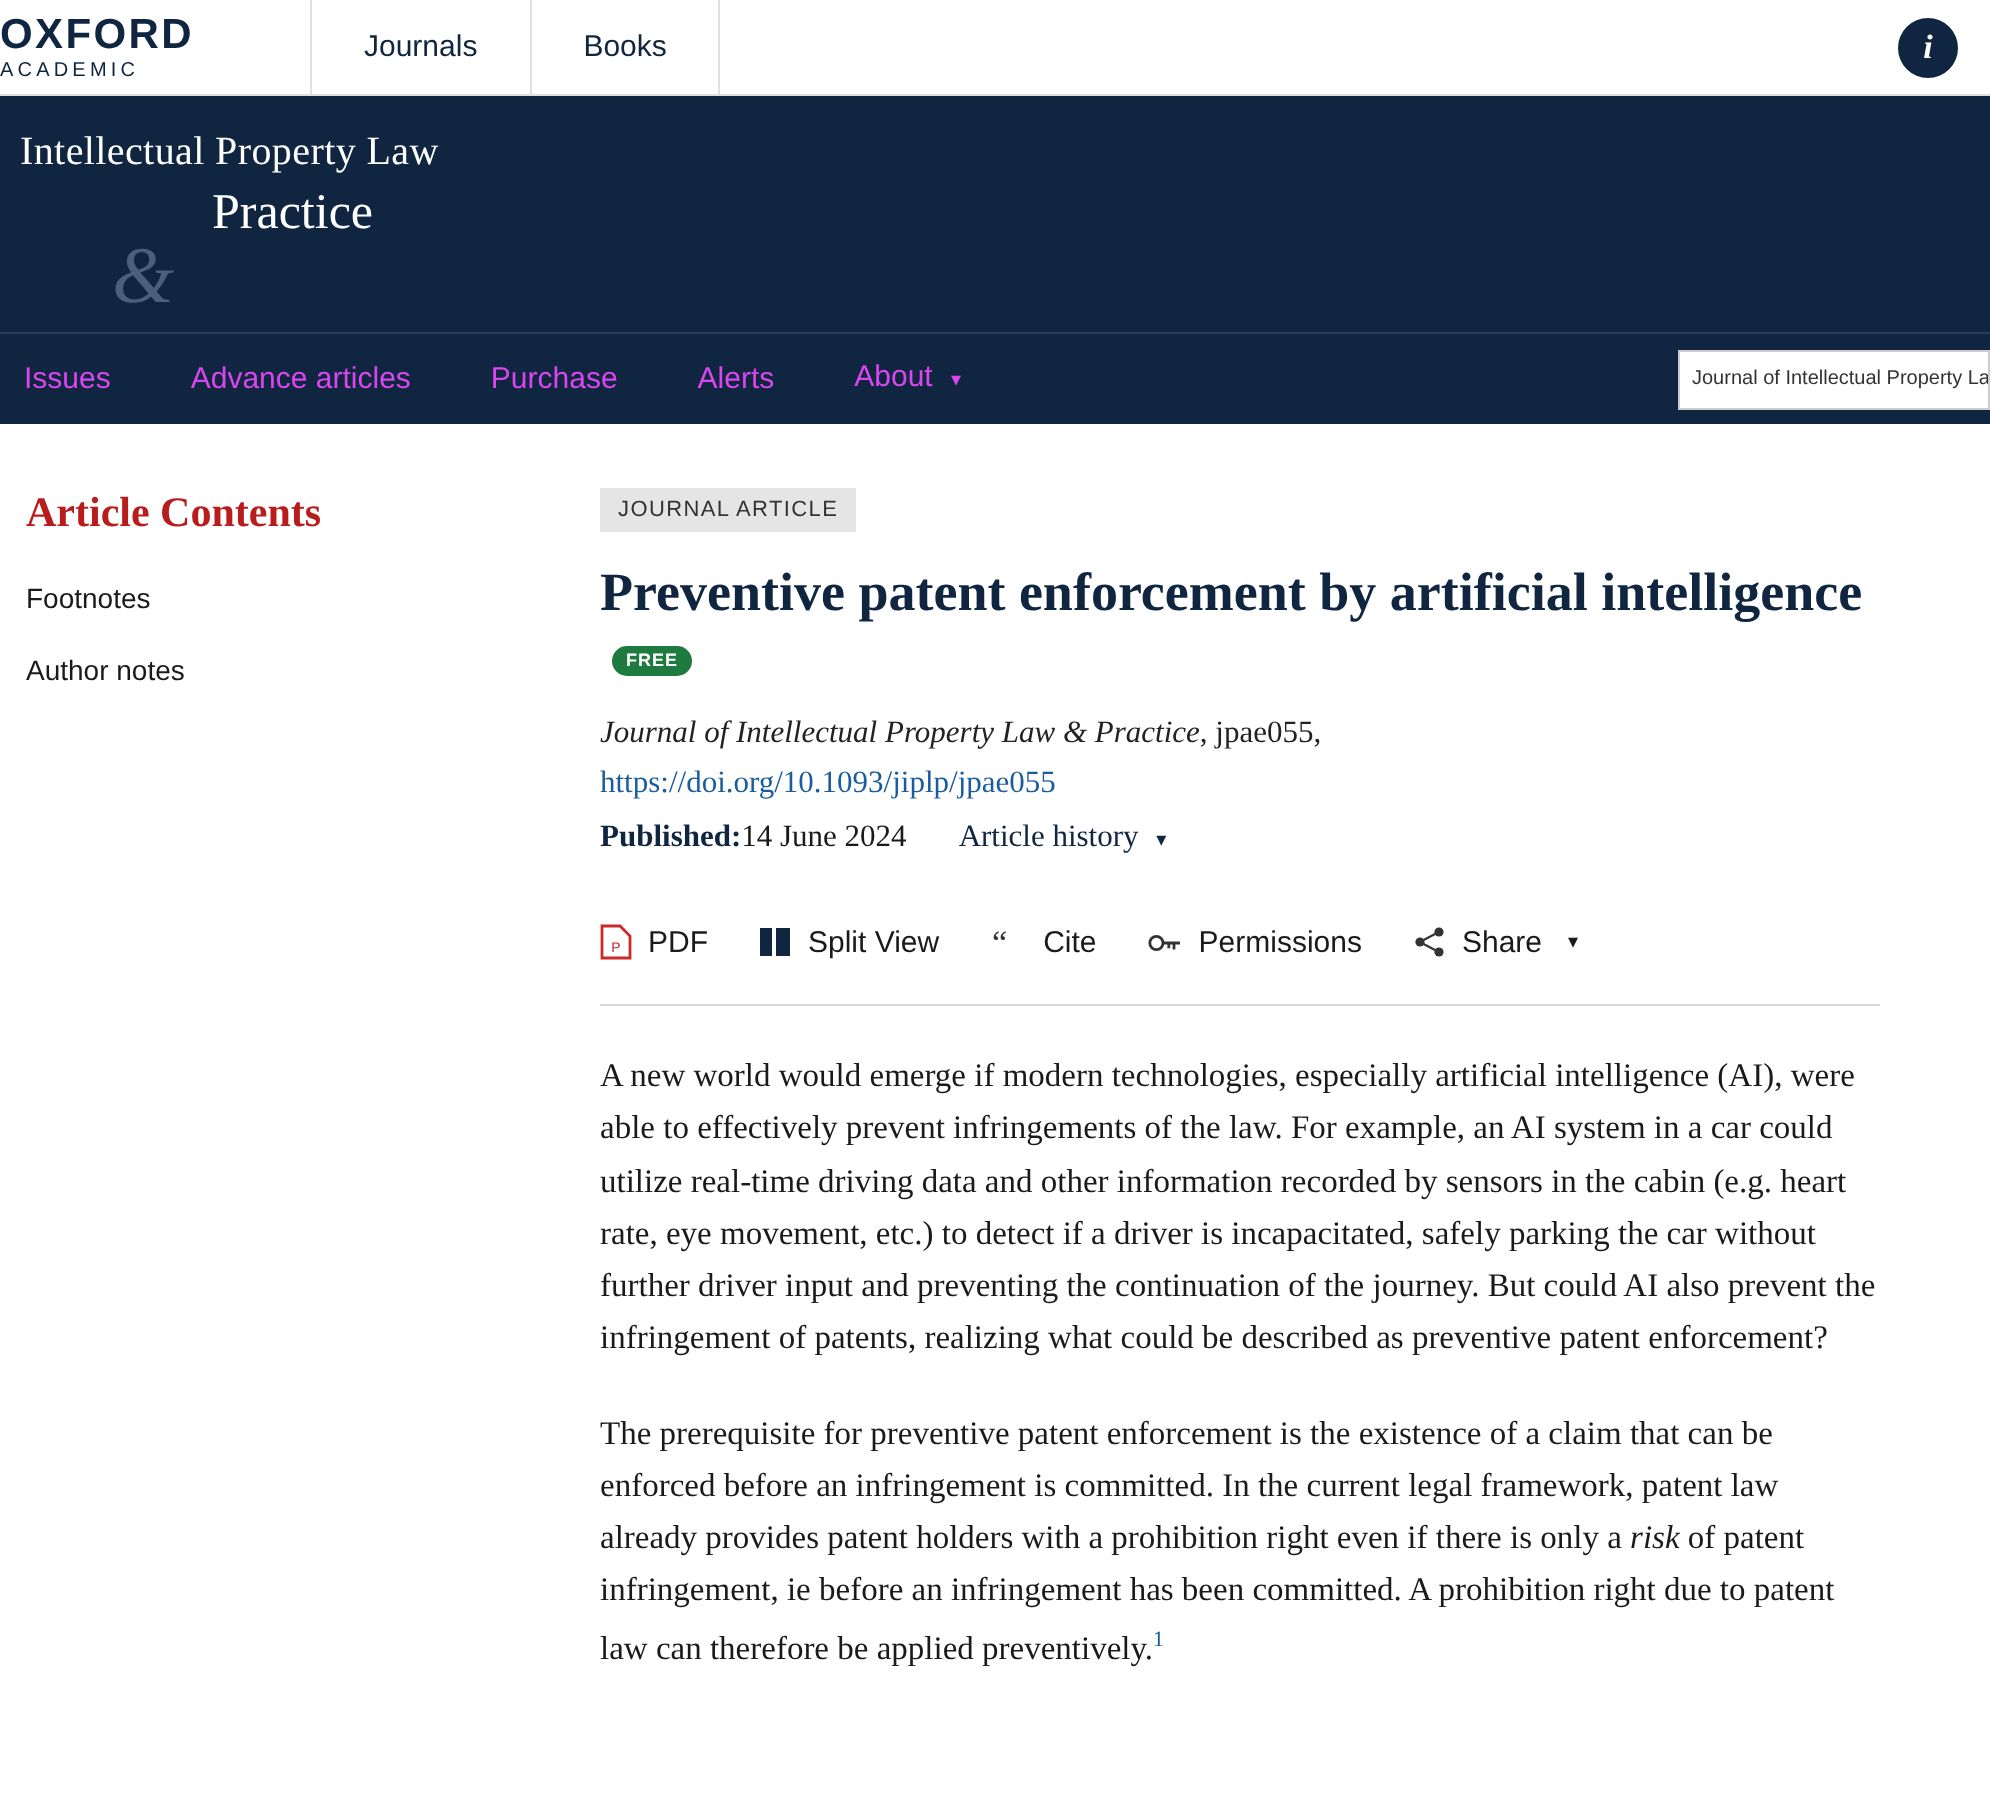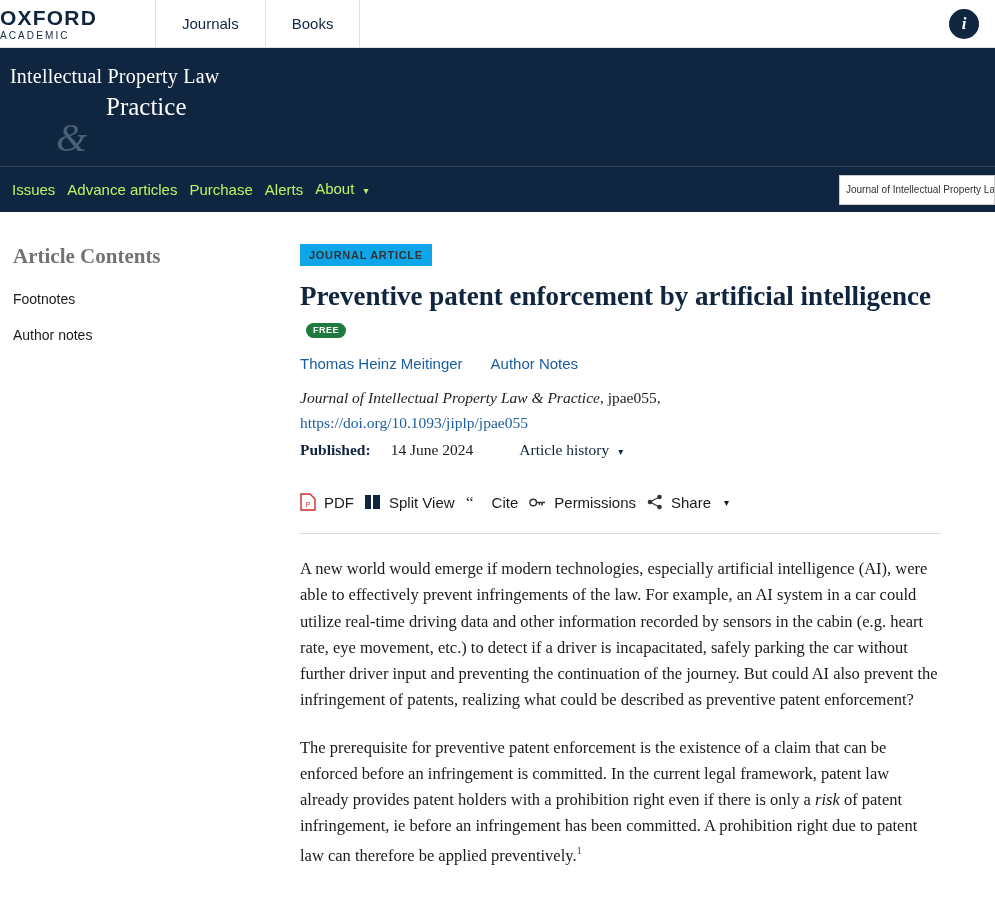--- a/index.html
+++ b/index.html
@@ -101,23 +101,23 @@
   
   .navbar {
     background: #10253f;
     border-top: 1px solid #2b3f57;
     height: 46px;
     display: flex;
     align-items: center;
     position: relative;
   }
   .nav-item {
-    color: #bef264;
+    color: #d946ef;
     font-size: 15px;
-    padding: 0 6px;
+    padding: 0 20px;
     line-height: 46px;
     cursor: pointer;
     white-space: nowrap;
   }
   .nav-item:first-child { padding-left: 12px; }
   .caret { font-size: 10px; margin-left: 5px; }
   .journal-select {
     position: absolute;
     right: 0;
     top: 50%;
@@ -143,37 +143,37 @@
   }
   .sidebar {
     width: 300px;
     padding-left: 13px;
   }
   .sidebar h2 {
     font-family: "Liberation Serif", serif;
     font-size: 21px;
     font-weight: 700;
     margin: 0 0 22px 0;
-    color: #737373;
+    color: #b91c1c;
   }
   .sidebar .toc-link {
     font-size: 14px;
     color: #1a1a1a;
     margin-bottom: 20px;
     cursor: pointer;
   }
 
   .article { width: 660px; padding-right: 20px; }
 
   .badge {
     display: inline-block;
-    background: #0ea5e9;
+    background: #e5e5e5;
     color: #333;
     font-size: 11px;
-    font-weight: 700;
+    font-weight: 400;
     letter-spacing: .7px;
     padding: 5px 9px;
   }
   h1.title {
     font-family: "Liberation Serif", serif;
     font-size: 27px;
     line-height: 1.2;
     font-weight: 700;
     color: #10253f;
     margin: 14px 0 10px 0;
@@ -208,29 +208,29 @@
     color: #222;
   }
   .cite-line em { font-style: italic; }
   .doi { color: #1a5c9e; text-decoration: none; cursor: pointer; }
   .pubrow {
     margin-top: 6px;
     font-family: "Liberation Serif", serif;
     font-size: 15.5px;
     display: flex;
     align-items: baseline;
-    gap: 20px;
+    gap: 0;
   }
   .pubrow .lbl { font-weight: 700; color: #10253f; }
   .pubrow .hist { margin-left: 26px; color: #10253f; cursor: pointer; }
 
   .toolbar {
     display: flex;
     align-items: center;
-    gap: 11px;
+    gap: 26px;
     border-bottom: 1px solid #d9d9d9;
     padding: 20px 0 22px 0;
     margin-top: 14px;
   }
   .tool {
     display: flex;
     align-items: center;
     gap: 8px;
     font-size: 15px;
     color: #1a1a1a;
@@ -300,23 +300,20 @@
   </div>
 
   <div class="article">
 
     <span class="badge">JOURNAL ARTICLE</span>
 
     <h1 class="title">
       <span>Preventive patent enforcement by artificial intelligence</span><span class="free-pill">FREE</span>
     </h1>
 
-    <div class="authors">
-      <a>Thomas Heinz Meitinger</a><a>Author Notes</a>
-    </div>
 
     <div class="cite-line">
       <em>Journal of Intellectual Property Law &amp; Practice</em><span>, jpae055,</span><br>
       <a class="doi">https://doi.org/10.1093/jiplp/jpae055</a>
     </div>
 
     <div class="pubrow">
       <span class="lbl">Published:</span>
       <span>14 June 2024</span>
       <span class="hist">

